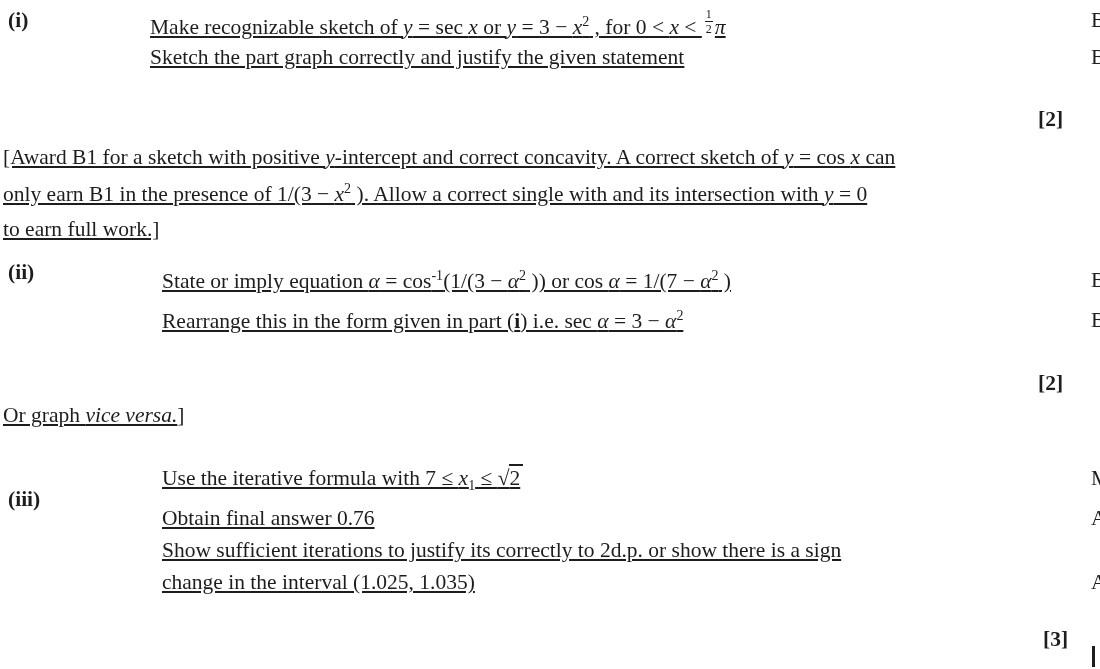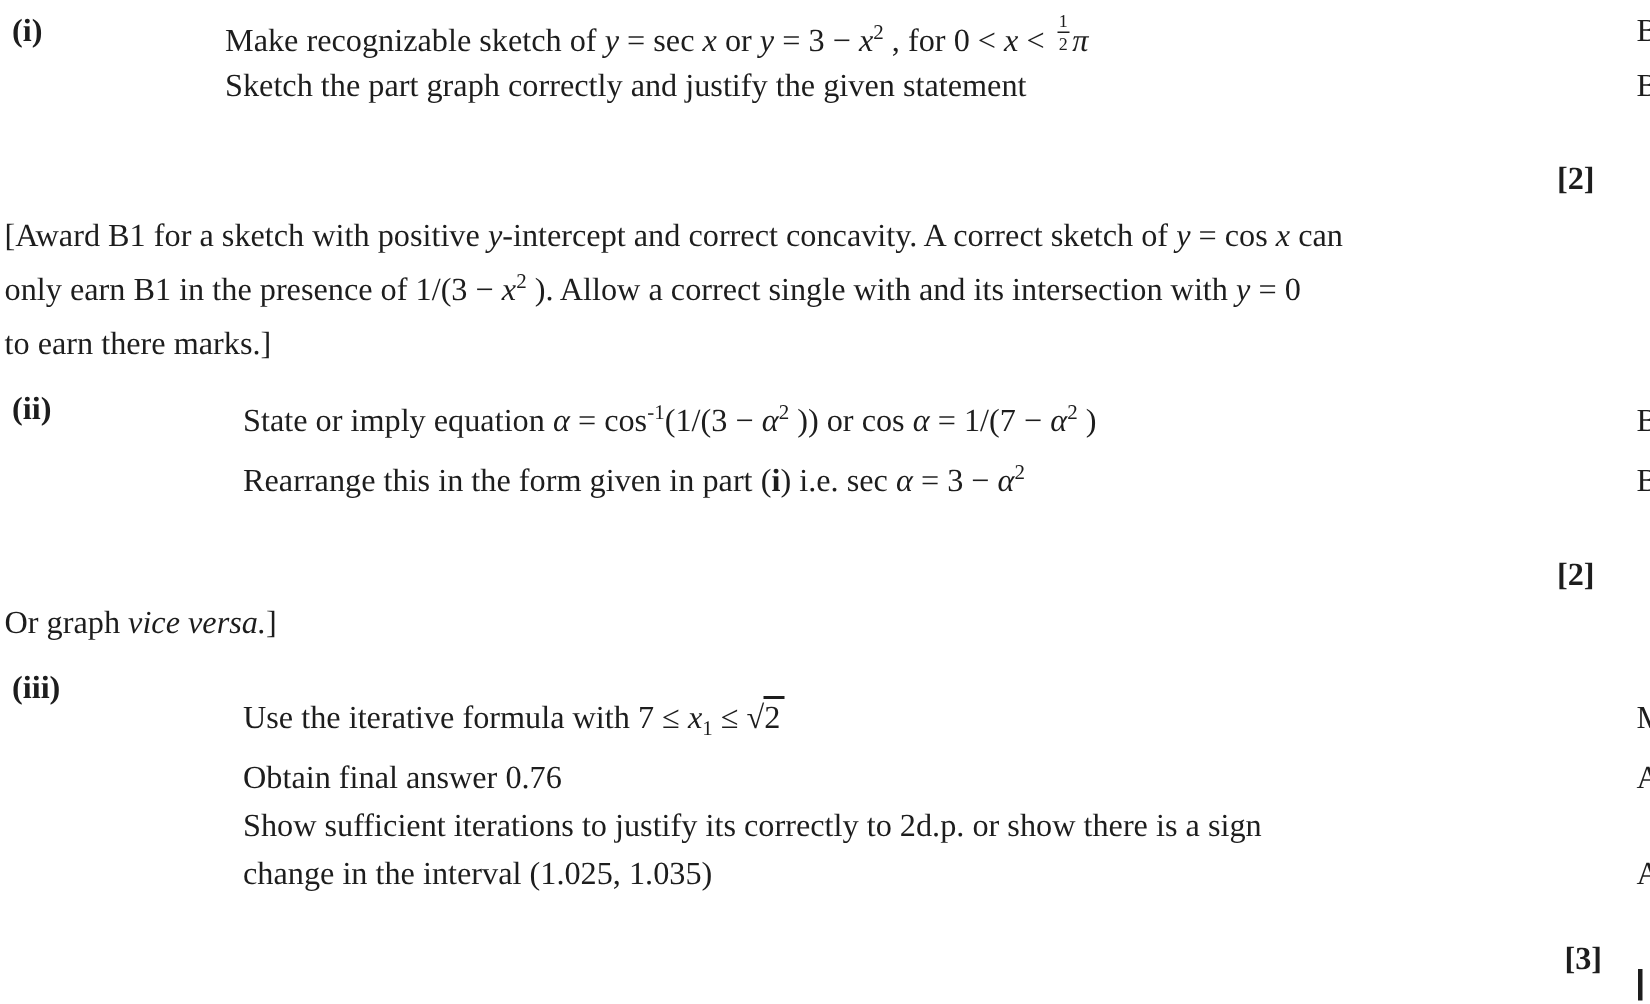--- a/index.html
+++ b/index.html
@@ -2,42 +2,42 @@
 <html><head>
 <meta charset="utf-8">
 <style>
   html,body{margin:0;padding:0;background:#ffffff;}
   .page{
     position:relative;width:1100px;height:669px;background:#ffffff;
     font-family:"Liberation Serif","DejaVu Serif",serif;
     font-size:21.5px;color:#1d1d1d;overflow:hidden;
   }
   .row{position:absolute;left:0;width:1100px;height:0;}
-  .row .txt{position:absolute;left:150px;top:0;white-space:nowrap;}
+  .row .txt{position:absolute;left:150px;top:0;white-space:nowrap;text-decoration:underline;}
   .row.ind-b .txt{left:162px;}
   .row.flush .txt{left:3px;}
   .row .mark{position:absolute;left:1091px;top:0;white-space:nowrap;}
   .plabel{position:absolute;left:8px;font-weight:bold;white-space:nowrap;}
   .total{position:absolute;font-weight:bold;white-space:nowrap;}
   
   .i{font-style:italic;}
   .b{font-weight:bold;}
   .sup{font-size:14px;vertical-align:8px;}
   .sub{font-size:14px;vertical-align:-5px;}
   .frac{display:inline-block;vertical-align:1px;text-align:center;line-height:1;font-size:12px;margin:0 2px 0 3px;}
   .frac .num{display:block;border-bottom:1px solid #1d1d1d;padding:0 1px 1px;}
   .frac .den{display:block;padding-top:1px;}
   .sqrt{white-space:nowrap;}
   .sqrt .under{border-top:2px solid #1d1d1d;padding:0 3px 0 1px;margin-left:-1px;}
   
   #lb-i{top:8px;}   #ri1{top:8px;}  #ri2{top:45px;}  #tot-i{left:1038px;top:107px;}
   #np1{top:145px;}  #np2{top:181px;} #np3{top:217px;}
   #lb-ii{top:260px;} #rii1{top:268px;} #rii2{top:308px;} #tot-ii{left:1038px;top:371px;}
   #note2{top:403px;}
-  #lb-iii{top:446px;} #riii1{top:466px;} #riii2{top:506px;} #riii3{top:538px;} #riii4{top:570px;}
+  #lb-iii{top:487px;} #riii1{top:466px;} #riii2{top:506px;} #riii3{top:538px;} #riii4{top:570px;}
   #tot-iii{left:1043px;top:627px;}
   .edge-bar{position:absolute;left:1092px;top:646px;width:3px;height:21px;background:#1d1d1d;}
 </style>
 </head>
 <body>
 
 <div class="page" style="background: rgb(255, 255, 255); color: rgb(29, 29, 29);">
 
   <div class="plabel" id="lb-i">(i)</div>
   <div class="row" id="ri1">
@@ -50,21 +50,21 @@
   </div>
   <div class="total" id="tot-i">[2]</div>
 
   <div class="row flush" id="np1">
     <span class="txt"><span>[Award B1 for a sketch with positive </span><span class="i">y</span><span>-intercept and correct concavity. A correct sketch of </span><span class="i">y</span><span> = cos </span><span class="i">x</span><span> can</span></span>
   </div>
   <div class="row flush" id="np2">
     <span class="txt"><span>only earn B1 in the presence of 1/(3 − </span><span class="i">x</span><span class="sup">2</span><span> ).  Allow a correct single with and its intersection with </span><span class="i">y</span><span> = 0</span></span>
   </div>
   <div class="row flush" id="np3">
-    <span class="txt"><span>to earn there marks.]</span></span>
+    <span class="txt"><span>to earn full work.]</span></span>
   </div>
 
   <div class="plabel" id="lb-ii">(ii)</div>
   <div class="row ind-b" id="rii1">
     <span class="txt"><span>State or imply equation  </span><span class="i">α</span><span> = cos</span><span class="sup">-1</span><span>(1/(3 − </span><span class="i">α</span><span class="sup">2</span><span> )) or cos </span><span class="i">α</span><span> = 1/(7 − </span><span class="i">α</span><span class="sup">2</span><span> )</span></span>
     <span class="mark">B1</span>
   </div>
   <div class="row ind-b" id="rii2">
     <span class="txt"><span>Rearrange this in the form given in part (</span><span class="b">i</span><span>) i.e. sec </span><span class="i">α</span><span> =  3 − </span><span class="i">α</span><span class="sup">2</span></span>
     <span class="mark">B1</span>

